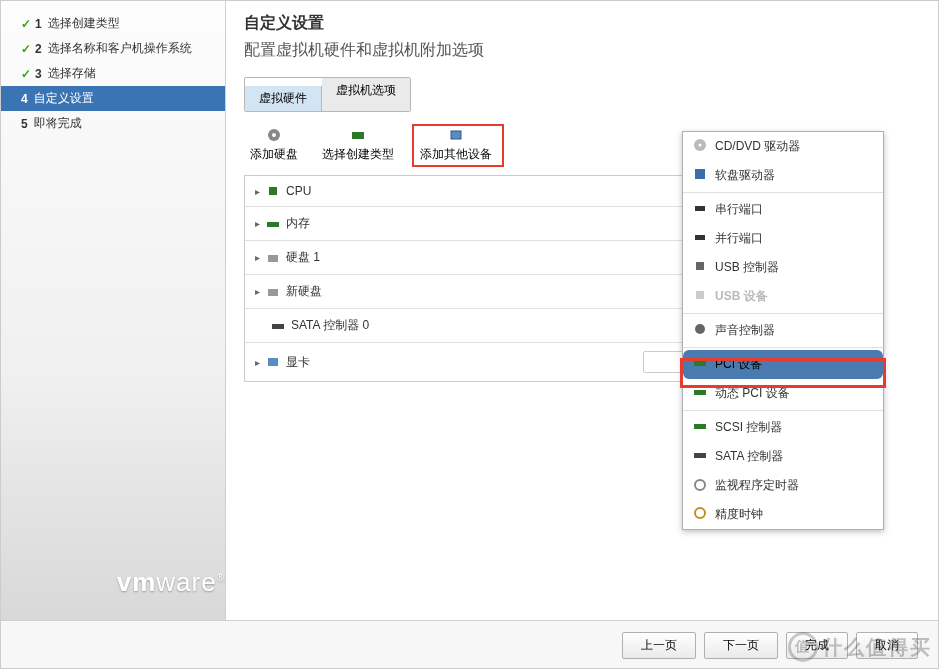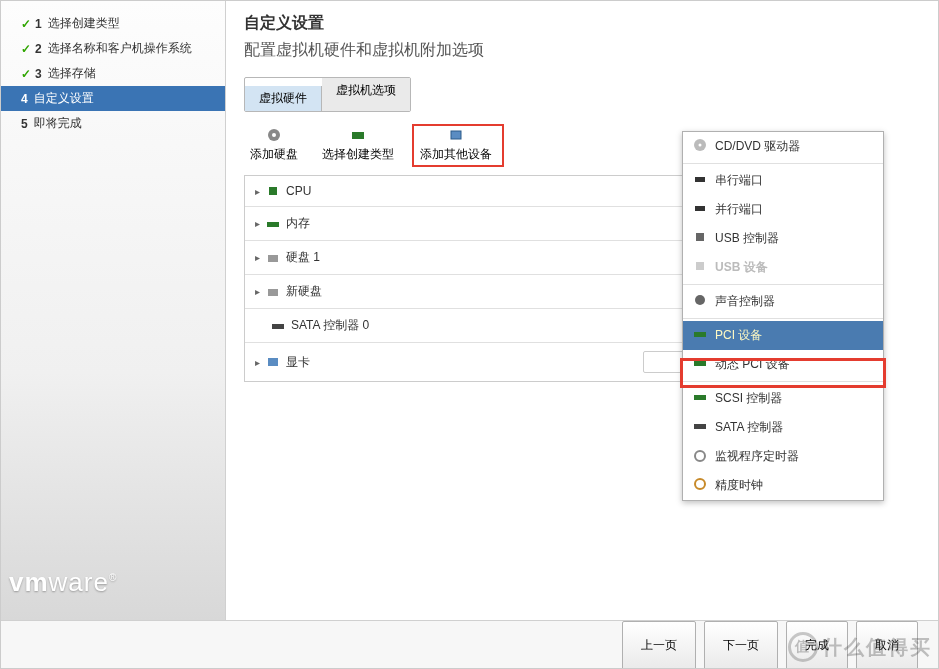--- a/index.html
+++ b/index.html
@@ -6,21 +6,21 @@
 body { width: 939px; height: 669px; background: #fff; border: 1px solid #ccc; position: relative; overflow: hidden; }
 .container { display: flex; height: 619px; }
 .sidebar { width: 225px; background: linear-gradient(#fdfdfd, #f0f0f0 60%, #d8d8d8); border-right: 1px solid #d0d0d0; padding-top: 10px; position: relative; }
 .steps { list-style: none; }
 .step { padding: 4px 10px 4px 20px; font-size: 12px; color: #333; display: flex; align-items: center; gap: 6px; }
 .step.done .num::before { content: "✓"; color: #2fa500; font-weight: bold; margin-right: 4px; }
 .step.done .num { color: #333; }
 .step.active { background: #3a74b4; color: #fff; }
 .step.active .num { color: #fff; }
 .step .num { font-weight: bold; }
-.vmw-logo { position: absolute; bottom: 22px; left: 8px; right: 0; text-align: left; color: #fff; font-size: 26px; letter-spacing: 1px; font-weight: 300; text-shadow: 0 1px 2px rgba(0,0,0,0.3); }
+.vmw-logo { position: absolute; bottom: 22px; left: 0; right: 0; text-align: right; color: #fff; font-size: 26px; letter-spacing: 1px; font-weight: 300; text-shadow: 0 1px 2px rgba(0,0,0,0.3); }
 .vmw-logo b { font-weight: 700; }
 .vmw-logo sup { font-size: 10px; }
 .main { flex: 1; padding: 12px 18px; position: relative; }
 .title { font-size: 16px; font-weight: bold; color: #333; margin-bottom: 6px; }
 .subtitle { font-size: 16px; color: #555; margin-bottom: 16px; }
 .tabs { display: flex; border: 1px solid #b7b7b7; border-radius: 2px; width: fit-content; margin-bottom: 12px; }
 .tab { padding: 4px 14px; font-size: 12px; background: #eaeaea; cursor: pointer; }
 .tab.active { background: #d3e4f3; border-right: 1px solid #b7b7b7; color: #000000; margin-top: 8px; }
 .tab:not(:last-child) { border-right: 1px solid #b7b7b7; }
 .toolbar { display: flex; gap: 12px; font-size: 12px; margin-bottom: 8px; align-items: center; }
@@ -31,24 +31,24 @@
 .hw-row { display: flex; align-items: center; padding: 8px 10px; border-bottom: 1px solid #e0e0e0; font-size: 12px; color: #333; position: relative; }
 .hw-row:last-child { border-bottom: none; }
 .hw-row .arrow { margin-right: 6px; font-size: 10px; color: #666; }
 .hw-row .ico { margin-right: 6px; }
 .hw-row .remove { margin-left: auto; color: #bbb; font-size: 14px; }
 .hw-row.indent { padding-left: 26px; }
 .hw-row .dd { margin-left: auto; width: 200px; height: 22px; border: 1px solid #ccc; border-radius: 2px; display: flex; align-items: center; justify-content: flex-end; padding-right: 6px; color: #888; }
 .menu { position: absolute; left: 456px; top: 130px; width: 202px; background: #fff; border: 1px solid #b0b0b0; box-shadow: 0 2px 6px rgba(0,0,0,0.25); z-index: 10; }
 .menu-item { display: flex; align-items: flex-start; gap: 8px; padding: 6px 10px; font-size: 12px; color: #333; cursor: pointer; }
 .menu-item.disabled { color: #bbb; font-weight: bold; }
-.menu-item.sel { background: #4a7bb0; color: #fef9c3; }
+.menu-item.sel { background: #4a7bb0; color: #000000; border-radius: 6px; }
 .menu-sep { height: 1px; background: #e0e0e0; margin: 2px 0; }
 .menu-highlight { position: absolute; border: 3px solid #e43c2f; z-index: 11; pointer-events: none; }
-.footer { height: 50px; border-top: 1px solid #d0d0d0; display: flex; justify-content: flex-end; gap: 8px; padding: 0 20px; background: #f7f7f7; }
+.footer { height: 50px; border-top: 1px solid #d0d0d0; display: flex; align-items: center; justify-content: flex-end; gap: 8px; padding: 0 20px; background: #f7f7f7; }
 .btn { padding: 4px 18px; font-size: 12px; border: 1px solid #b0b0b0; background: linear-gradient(#fff, #eaeaea); border-radius: 2px; cursor: pointer; }
 .watermark { position: absolute; right: 6px; bottom: 6px; font-size: 20px; color: rgba(80,80,80,0.35); font-weight: bold; letter-spacing: 2px; display: flex; align-items: center; gap: 4px; z-index: 20; }
 .wm-circ { width: 30px; height: 30px; border: 3px solid rgba(80,80,80,0.3); border-radius: 50%; display: flex; align-items: center; justify-content: center; font-size: 14px; }
 svg { display: block; }
 </style>
 </head>
 <body>
 
 <div class="container">
   <div class="sidebar">
@@ -177,20 +177,28 @@
     <div class="menu">
       <div class="menu-item">
           <span class="ico">
             <svg viewBox="0 0 14 14">
               <circle cx="7" cy="7" r="6" fill="#bbb"></circle>
               <circle cx="7" cy="7" r="1.5" fill="#fff"></circle>
             </svg>
           </span>
           <span>CD/DVD 驱动器</span>
         </div>
+      <div class="menu-item">
+          <span class="ico">
+            <svg viewBox="0 0 14 14">
+              <rect x="2" y="2" width="10" height="10" fill="#3a6ea8"></rect>
+            </svg>
+          </span>
+          <span>软盘驱动器</span>
+        </div>
       <div class="menu-sep"></div>
       <div class="menu-item">
           <span class="ico">
             <svg viewBox="0 0 14 14">
               <rect x="2" y="5" width="10" height="5" fill="#333"></rect>
             </svg>
           </span>
           <span>串行端口</span>
         </div>
       <div class="menu-item">

